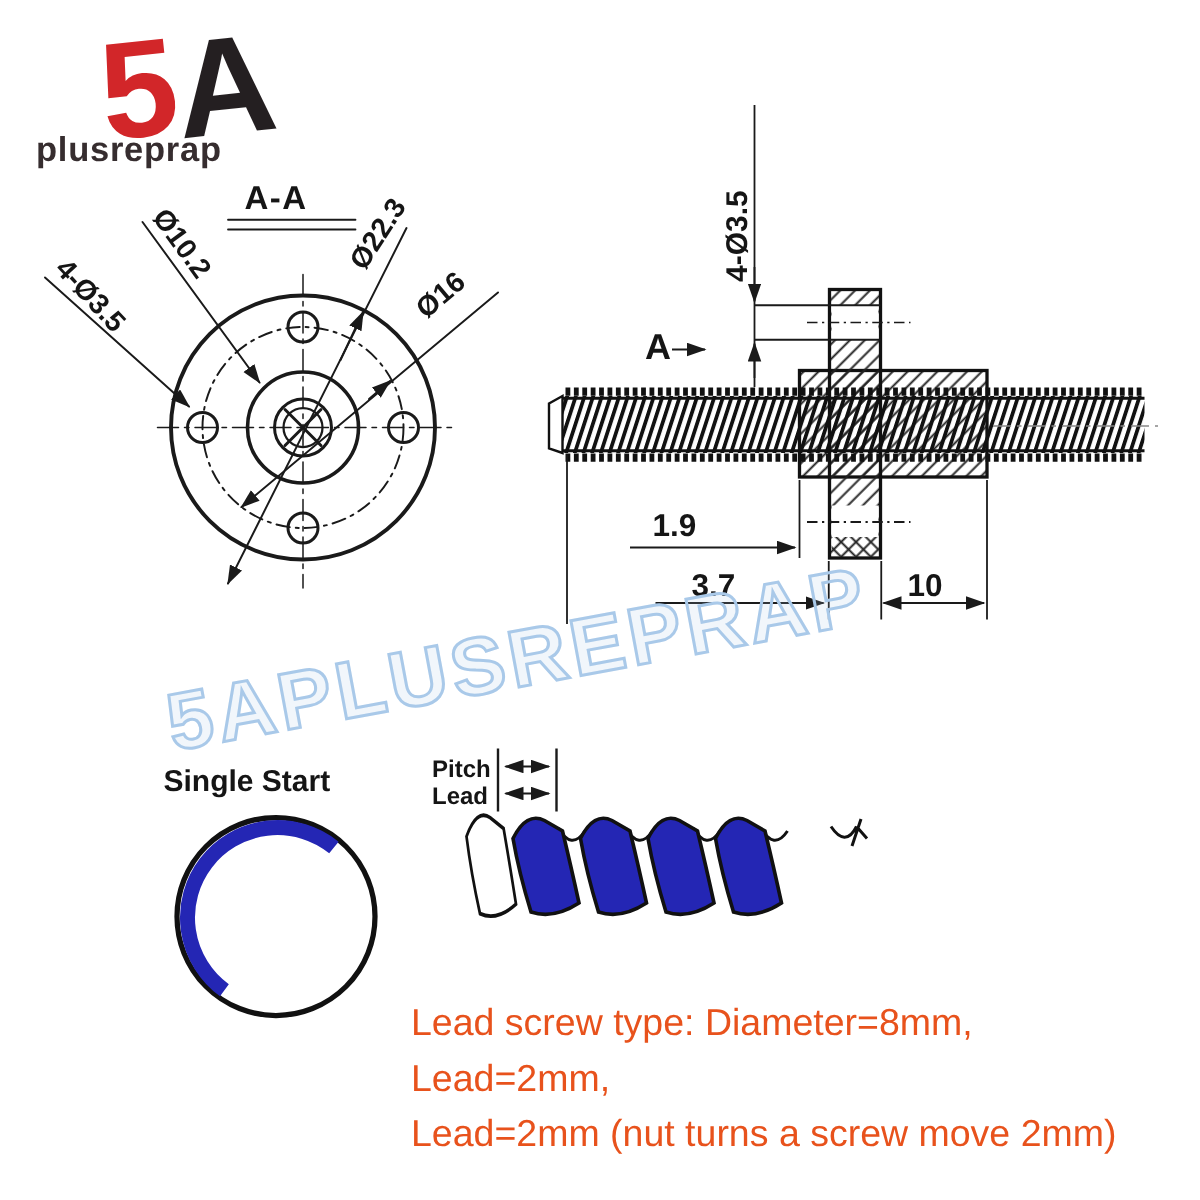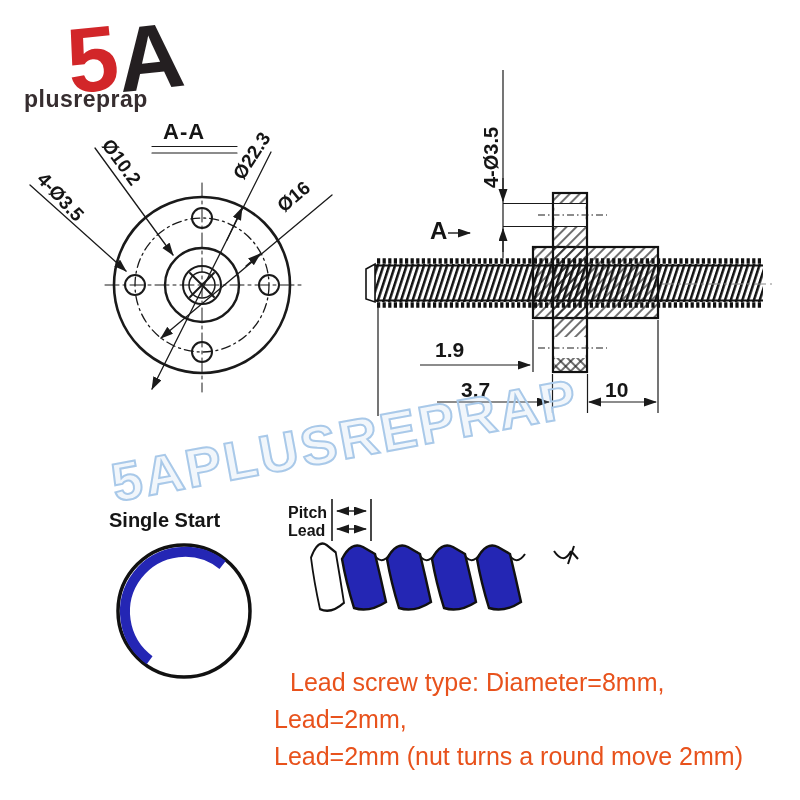--- a/index.html
+++ b/index.html
@@ -6,21 +6,21 @@
   .canvas{position:relative;width:800px;height:800px;background:#ffffff;overflow:hidden;
           font-family:"Liberation Sans",sans-serif;}
   svg.drawing{position:absolute;left:0;top:0;}
   .wordmark{position:absolute;left:24px;top:86px;font-size:23px;font-weight:800;
             color:var(--c-wordmark);letter-spacing:.5px;}
   .watermark{position:absolute;left:112px;top:452px;font-size:54px;font-weight:700;
              letter-spacing:3px;white-space:nowrap;color:rgba(169,201,233,.16);
              -webkit-text-stroke:2px var(--c-watermark);
              transform:rotate(-10.5deg);transform-origin:0 50%;}
   .desc{position:absolute;left:274px;color:var(--c-orange);font-size:25px;white-space:nowrap;}
-  .d1{top:668px;margin-left:16px;} .d2{top:705px;} .d3{top:742px;}
+  .d1{top:668px;} .d2{top:705px;} .d3{top:742px;}
   .lbl{fill:#151515;font-family:"Liberation Sans",sans-serif;}
   .dim{font-size:21px;font-weight:600;}
   .fdim{font-size:19px;font-weight:600;}
   .ink{stroke:var(--c-ink);}
   .blue-fill{fill:var(--c-thread-blue);}
   .blue-stroke{stroke:var(--c-thread-blue);}
   .red-fill{fill:var(--c-logo-red);}
   .dark-fill{fill:#241f21;}
 </style>
 </head>
@@ -143,15 +143,15 @@
     <text class="lbl" font-size="16" font-weight="700" x="288" y="518">Pitch</text>
     <text class="lbl" font-size="16" font-weight="700" x="288" y="536">Lead</text>
   </svg>
 
   <div class="wordmark">plusreprap</div>
 
   <div class="watermark">5APLUSREPRAP</div>
 
   <div class="desc d1">Lead screw type: Diameter=8mm,</div>
   <div class="desc d2">Lead=2mm,</div>
-  <div class="desc d3">Lead=2mm (nut turns a round move 2mm)</div>
+  <div class="desc d3">Lead=2mm (nut turns a screw move 2mm)</div>
 
 </div>
 
 </body></html>

